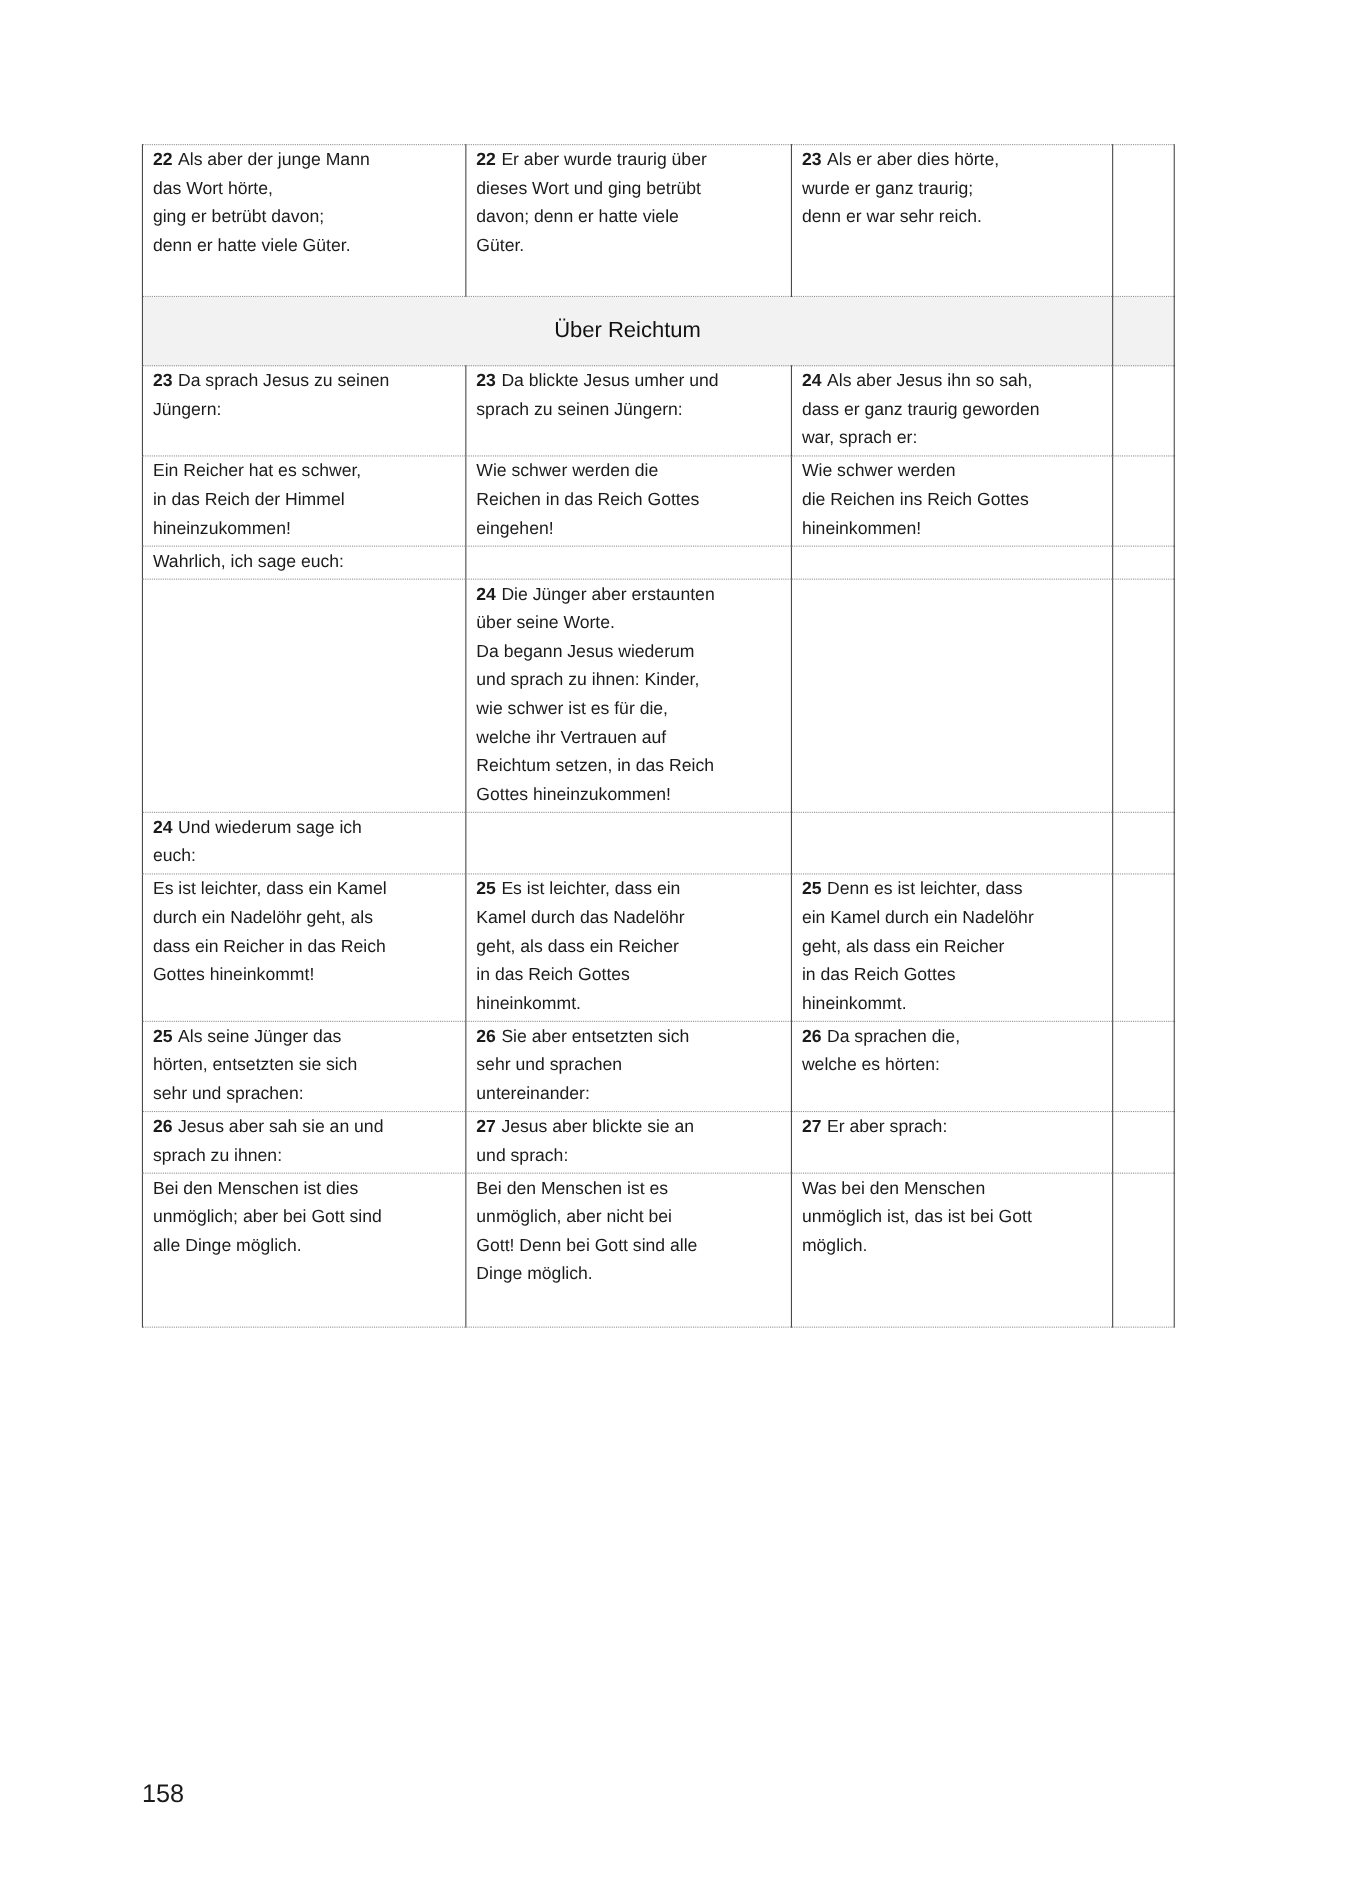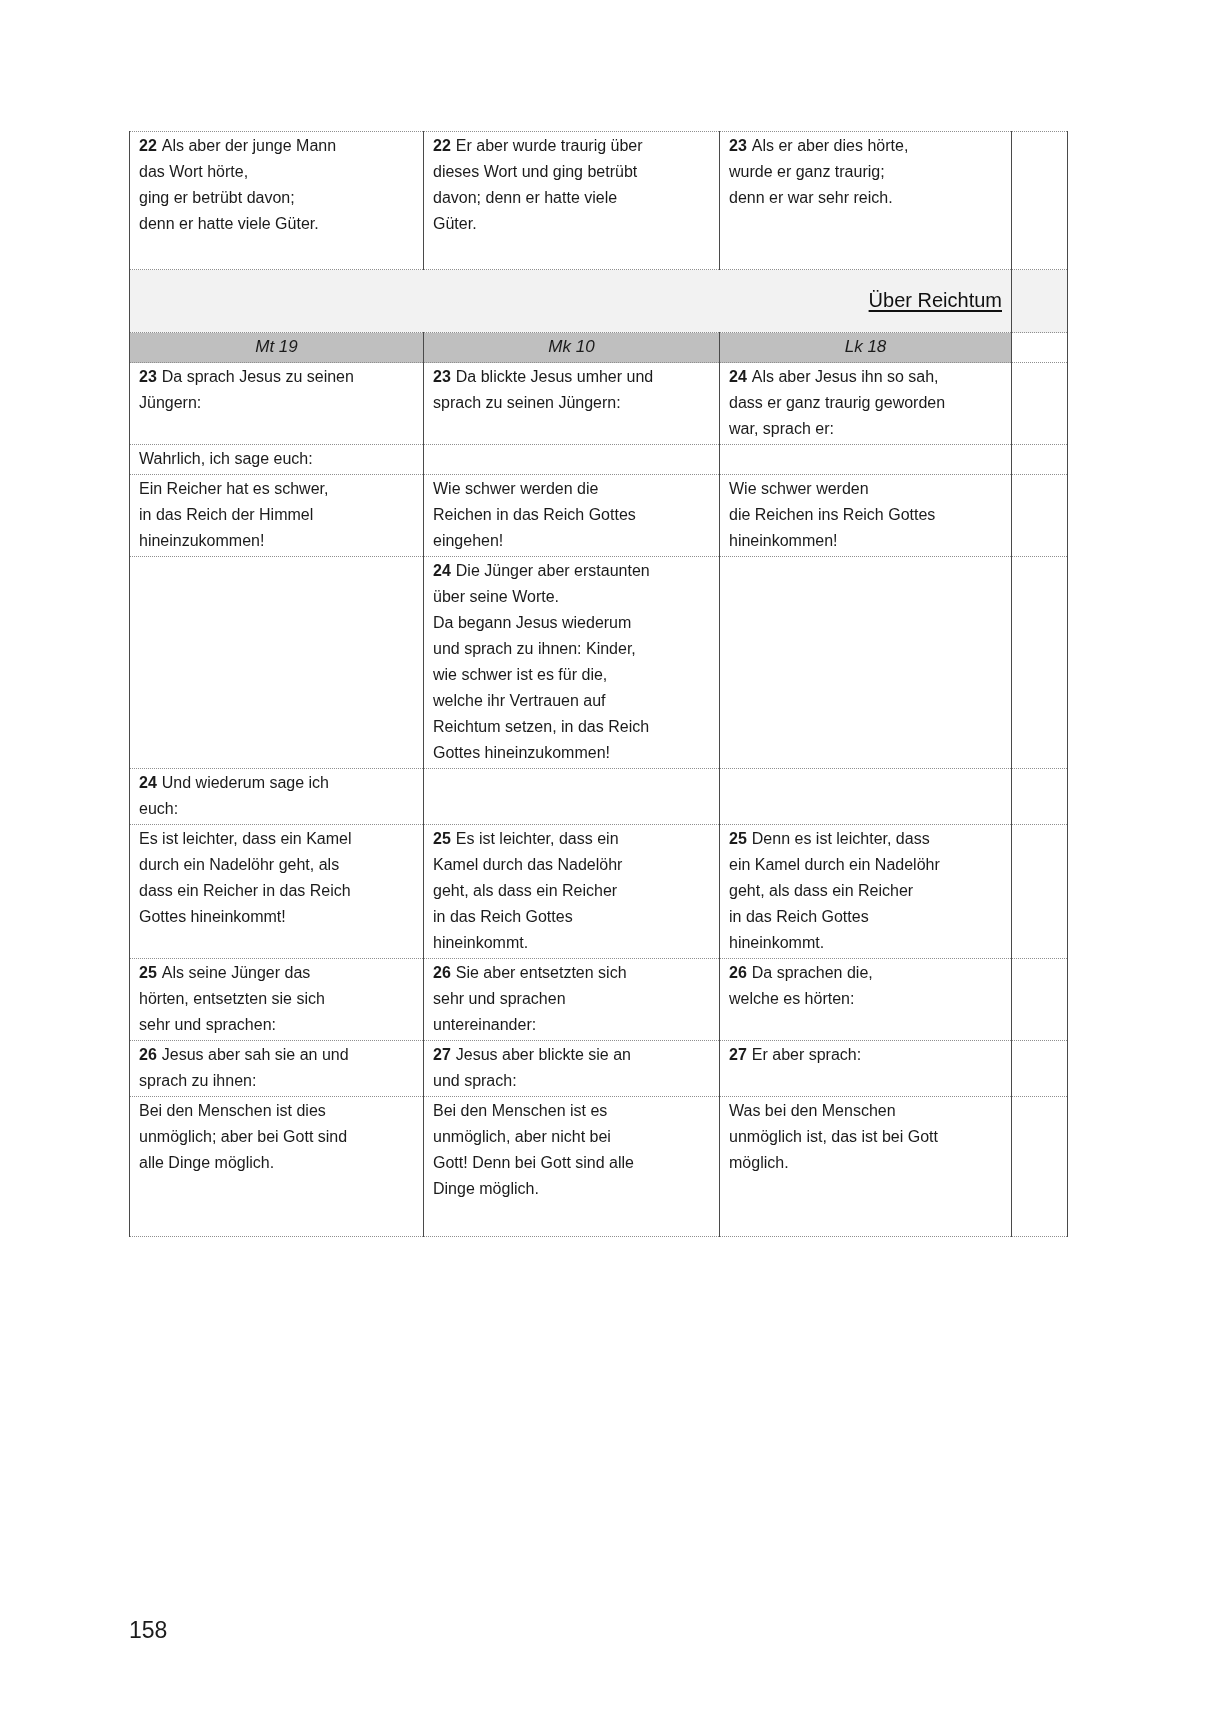--- a/index.html
+++ b/index.html
@@ -48,24 +48,23 @@
   tr.row-pre td  { padding-bottom: 32px; }
   tr.row-last td { padding-bottom: 34px; }
 
   tr.row-title td {
     background: #f2f2f2;
     padding-top: 16px;
     padding-bottom: 18px;
   }
   .title-text {
     display: block;
-    text-align: right;
+    text-align: center;
     font-size: 20px;
     line-height: 28px;
-    text-decoration: underline;
     text-underline-offset: 3px;
     color: #111111;
   }
 
   tr.row-heads th {
     background: #bfbfbf;
     font-style: italic;
     font-size: 17px;
     text-align: center;
     padding-top: 1px;
@@ -111,55 +110,49 @@
       <td class="c4cell"></td>
     </tr>
 
     <tr class="row-title">
       <td colspan="3">
             <span class="title-text">Über Reichtum</span>
           </td>
       <td class="c4cell"></td>
     </tr>
 
-    <tr class="row-heads">
-      <th>Mt 19</th>
-      <th>Mk 10</th>
-      <th>Lk 18</th>
-      <td class="c4cell"></td>
-    </tr>
 
     <tr>
       <td><b class="vn">23</b><span class="vt">Da sprach Jesus zu seinen
 Jüngern:</span></td>
       <td><b class="vn">23</b><span class="vt">Da blickte Jesus umher und
 sprach zu seinen Jüngern:</span></td>
       <td><b class="vn">24</b><span class="vt">Als aber Jesus ihn so sah,
 dass er ganz traurig geworden
 war, sprach er:</span></td>
-      <td class="c4cell"></td>
-    </tr>
-
-    <tr>
-      <td><span class="vt">Wahrlich, ich sage euch:</span></td>
-      <td><span class="vt"></span></td>
-      <td><span class="vt"></span></td>
       <td class="c4cell"></td>
     </tr>
 
     <tr>
       <td><span class="vt">Ein Reicher hat es schwer,
 in das Reich der Himmel
 hineinzukommen!</span></td>
       <td><span class="vt">Wie schwer werden die
 Reichen in das Reich Gottes
 eingehen!</span></td>
       <td><span class="vt">Wie schwer werden
 die Reichen ins Reich Gottes
 hineinkommen!</span></td>
+      <td class="c4cell"></td>
+    </tr>
+
+    <tr>
+      <td><span class="vt">Wahrlich, ich sage euch:</span></td>
+      <td><span class="vt"></span></td>
+      <td><span class="vt"></span></td>
       <td class="c4cell"></td>
     </tr>
 
     <tr>
       <td><span class="vt"></span></td>
       <td><b class="vn">24</b><span class="vt">Die Jünger aber erstaunten
 über seine Worte.
 Da begann Jesus wiederum
 und sprach zu ihnen: Kinder,
 wie schwer ist es für die,

